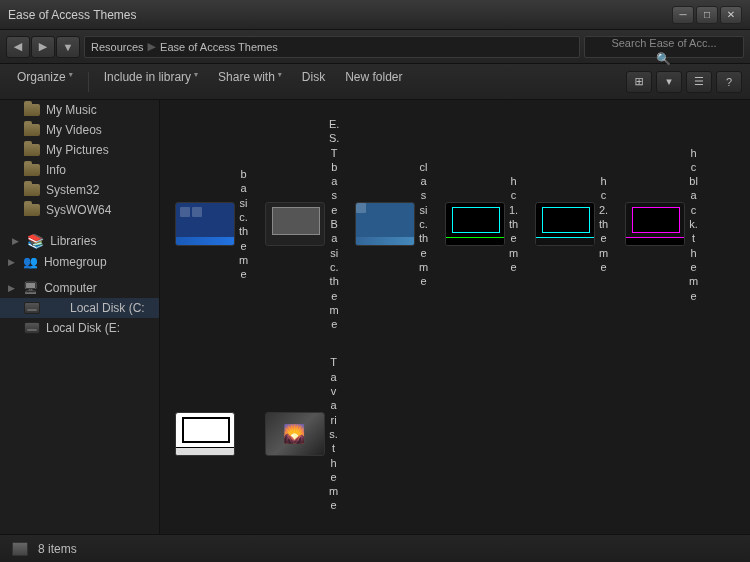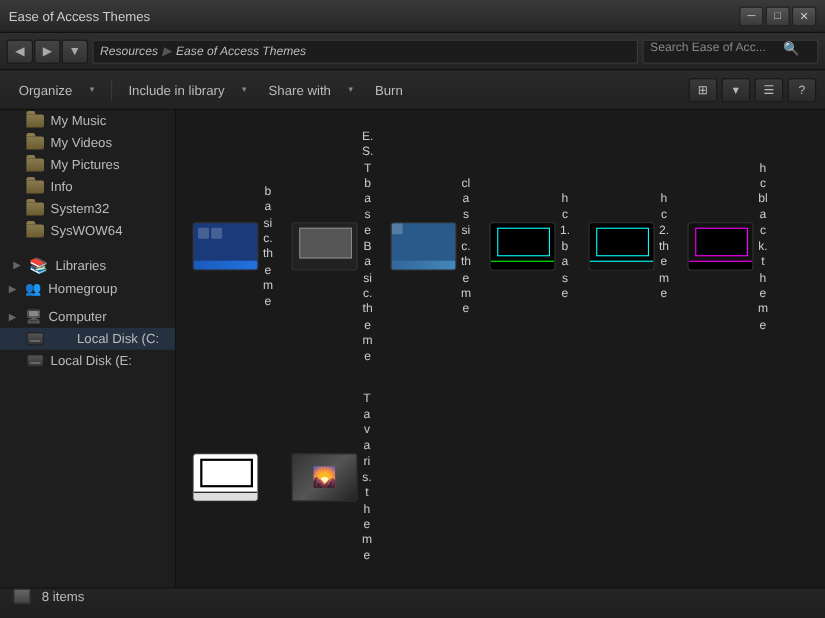--- a/index.html
+++ b/index.html
@@ -74,35 +74,35 @@
       height: 22px;
       background: #1c1c1c;
       border: 1px solid #3a3a3a;
       border-radius: 2px;
       display: flex;
       align-items: center;
       padding: 0 6px;
       color: #bbb;
       font-size: 11px;
       gap: 4px;
-      font-style: italic;
     }
     .breadcrumb-sep { color: #555; }
     #search-box {
       width: 160px;
       height: 22px;
       background: #1c1c1c;
       border: 1px solid #3a3a3a;
       border-radius: 2px;
       display: flex;
-      align-items: flex-start;
+      align-items: center;
       padding: 0 6px;
       color: #888;
       font-size: 11px;
-      gap: 16px;
+      gap: 3px;
+      flex-direction: column;
     }
     .search-icon-char { color: #888; font-size: 12px; }
 
     
     #toolbar {
       background: linear-gradient(to bottom, #2a2a2a, #222);
       height: 36px;
       display: flex;
       align-items: center;
       padding: 0 8px;
@@ -112,22 +112,21 @@
     .toolbar-btn {
       height: 26px;
       padding: 0 8px;
       background: transparent;
       border: 1px solid transparent;
       border-radius: 3px;
       color: #bbb;
       font-size: 12px;
       cursor: pointer;
       display: flex;
-      align-items: center;
-      gap: 16px;
+      gap: 3px;
       white-space: nowrap;
     }
     .toolbar-sep {
       width: 1px;
       height: 20px;
       background: #3a3a3a;
       margin: 0 4px;
     }
     .dropdown-arrow { font-size: 8px; color: #888; }
     #toolbar-right {
@@ -424,21 +423,21 @@
       word-break: break-all;
       max-width: 78px;
     }
 
     
     #status-bar {
       height: 28px;
       background: linear-gradient(to bottom, #252525, #1e1e1e);
       border-top: 1px solid #111;
       display: flex;
-      align-items: flex-start;
+      align-items: center;
       padding: 0 12px;
       gap: 10px;
     }
     .status-folder-icon {
       width: 16px;
       height: 14px;
       background: linear-gradient(to bottom, #666, #444);
       border-radius: 1px;
       border: 1px solid #333;
     }
@@ -484,21 +483,24 @@
   <div class="toolbar-sep"></div>
   <button class="toolbar-btn">
     <span>Include in library</span>
     <span class="dropdown-arrow">▾</span>
   </button>
   <button class="toolbar-btn">
     <span>Share with</span>
     <span class="dropdown-arrow">▾</span>
   </button>
   <button class="toolbar-btn">
-    <span>Burn</span>
+    <span>Disk</span>
+  </button>
+  <button class="toolbar-btn">
+    <span>New folder</span>
   </button>
   <div id="toolbar-right">
     <div class="view-btn">⊞</div>
     <div class="view-btn">▾</div>
     <div class="view-btn">☰</div>
     <div class="view-btn">?</div>
   </div>
 </div>
 
 <div id="main">
@@ -587,21 +589,21 @@
           </div>
         </div>
         <div class="file-label">classic.theme</div>
       </div>
 
       <div class="file-item">
         <div class="theme-icon theme-hc1">
           <div class="win-strip"></div>
           <div class="taskbar-strip"></div>
         </div>
-        <div class="file-label">hc1.base</div>
+        <div class="file-label">hc1.theme</div>
       </div>
 
       <div class="file-item">
         <div class="theme-icon theme-hc2">
           <div class="win-strip"></div>
           <div class="taskbar-strip"></div>
         </div>
         <div class="file-label">hc2.theme</div>
       </div>
 

